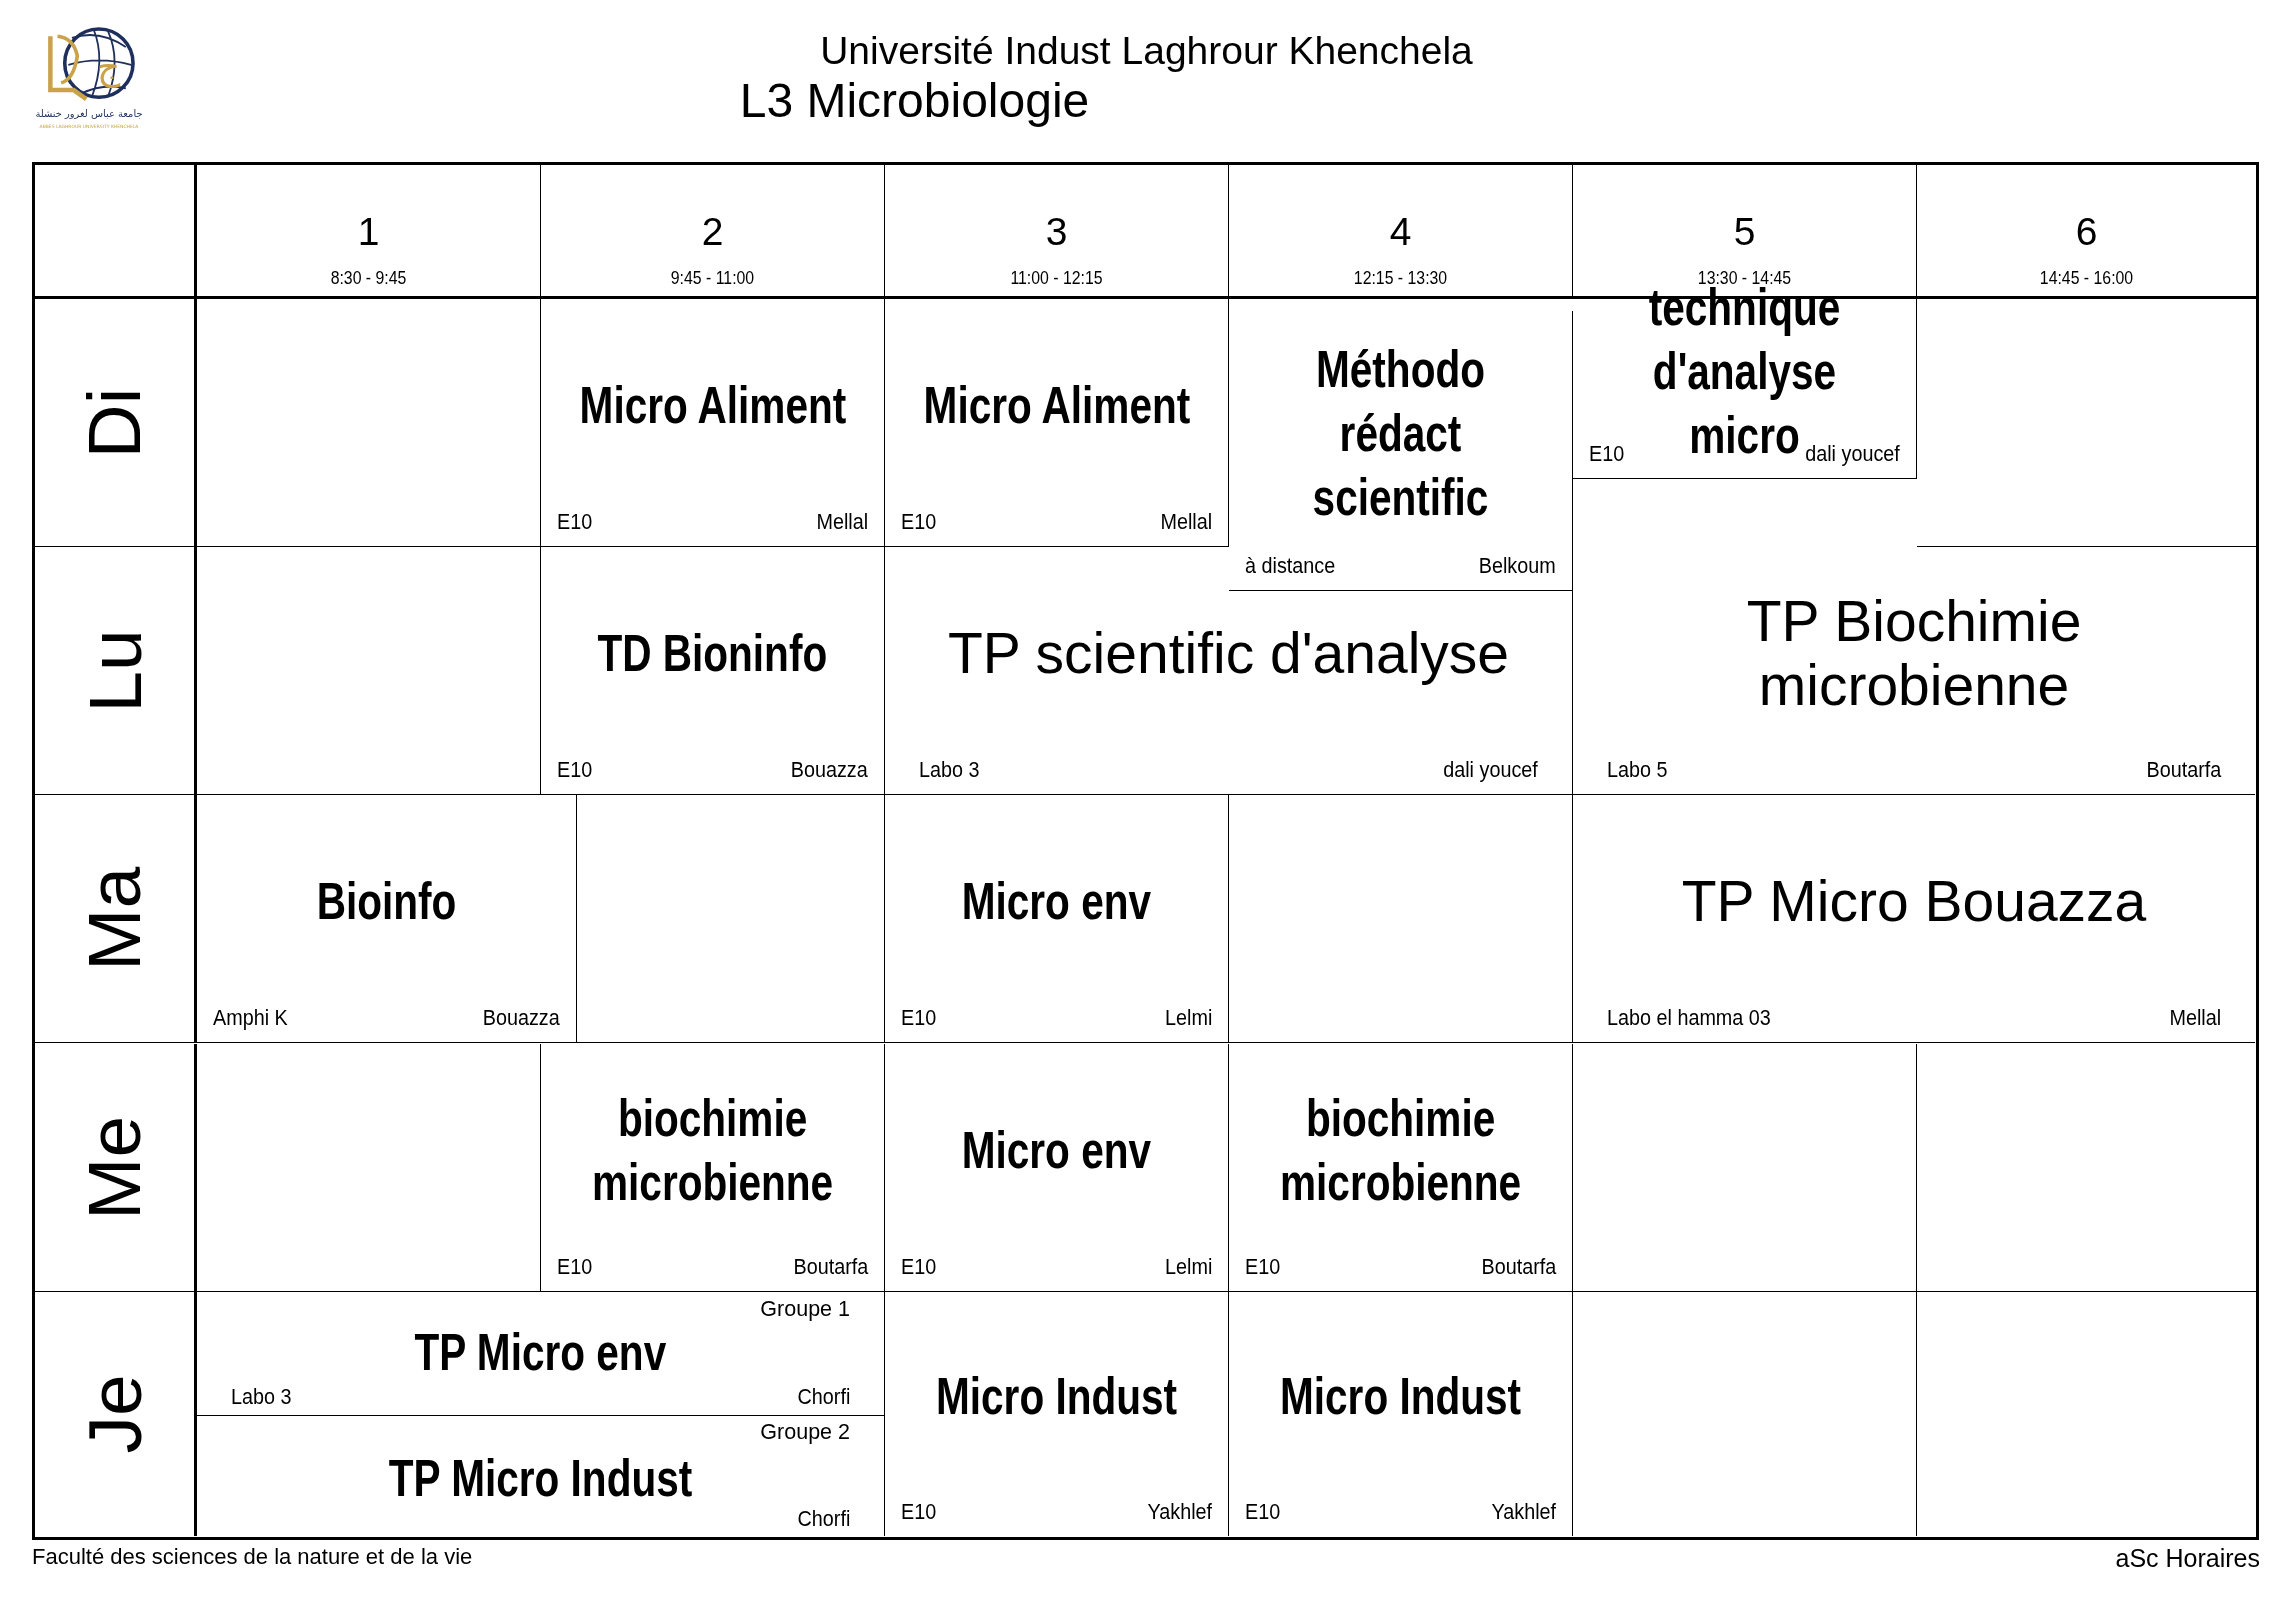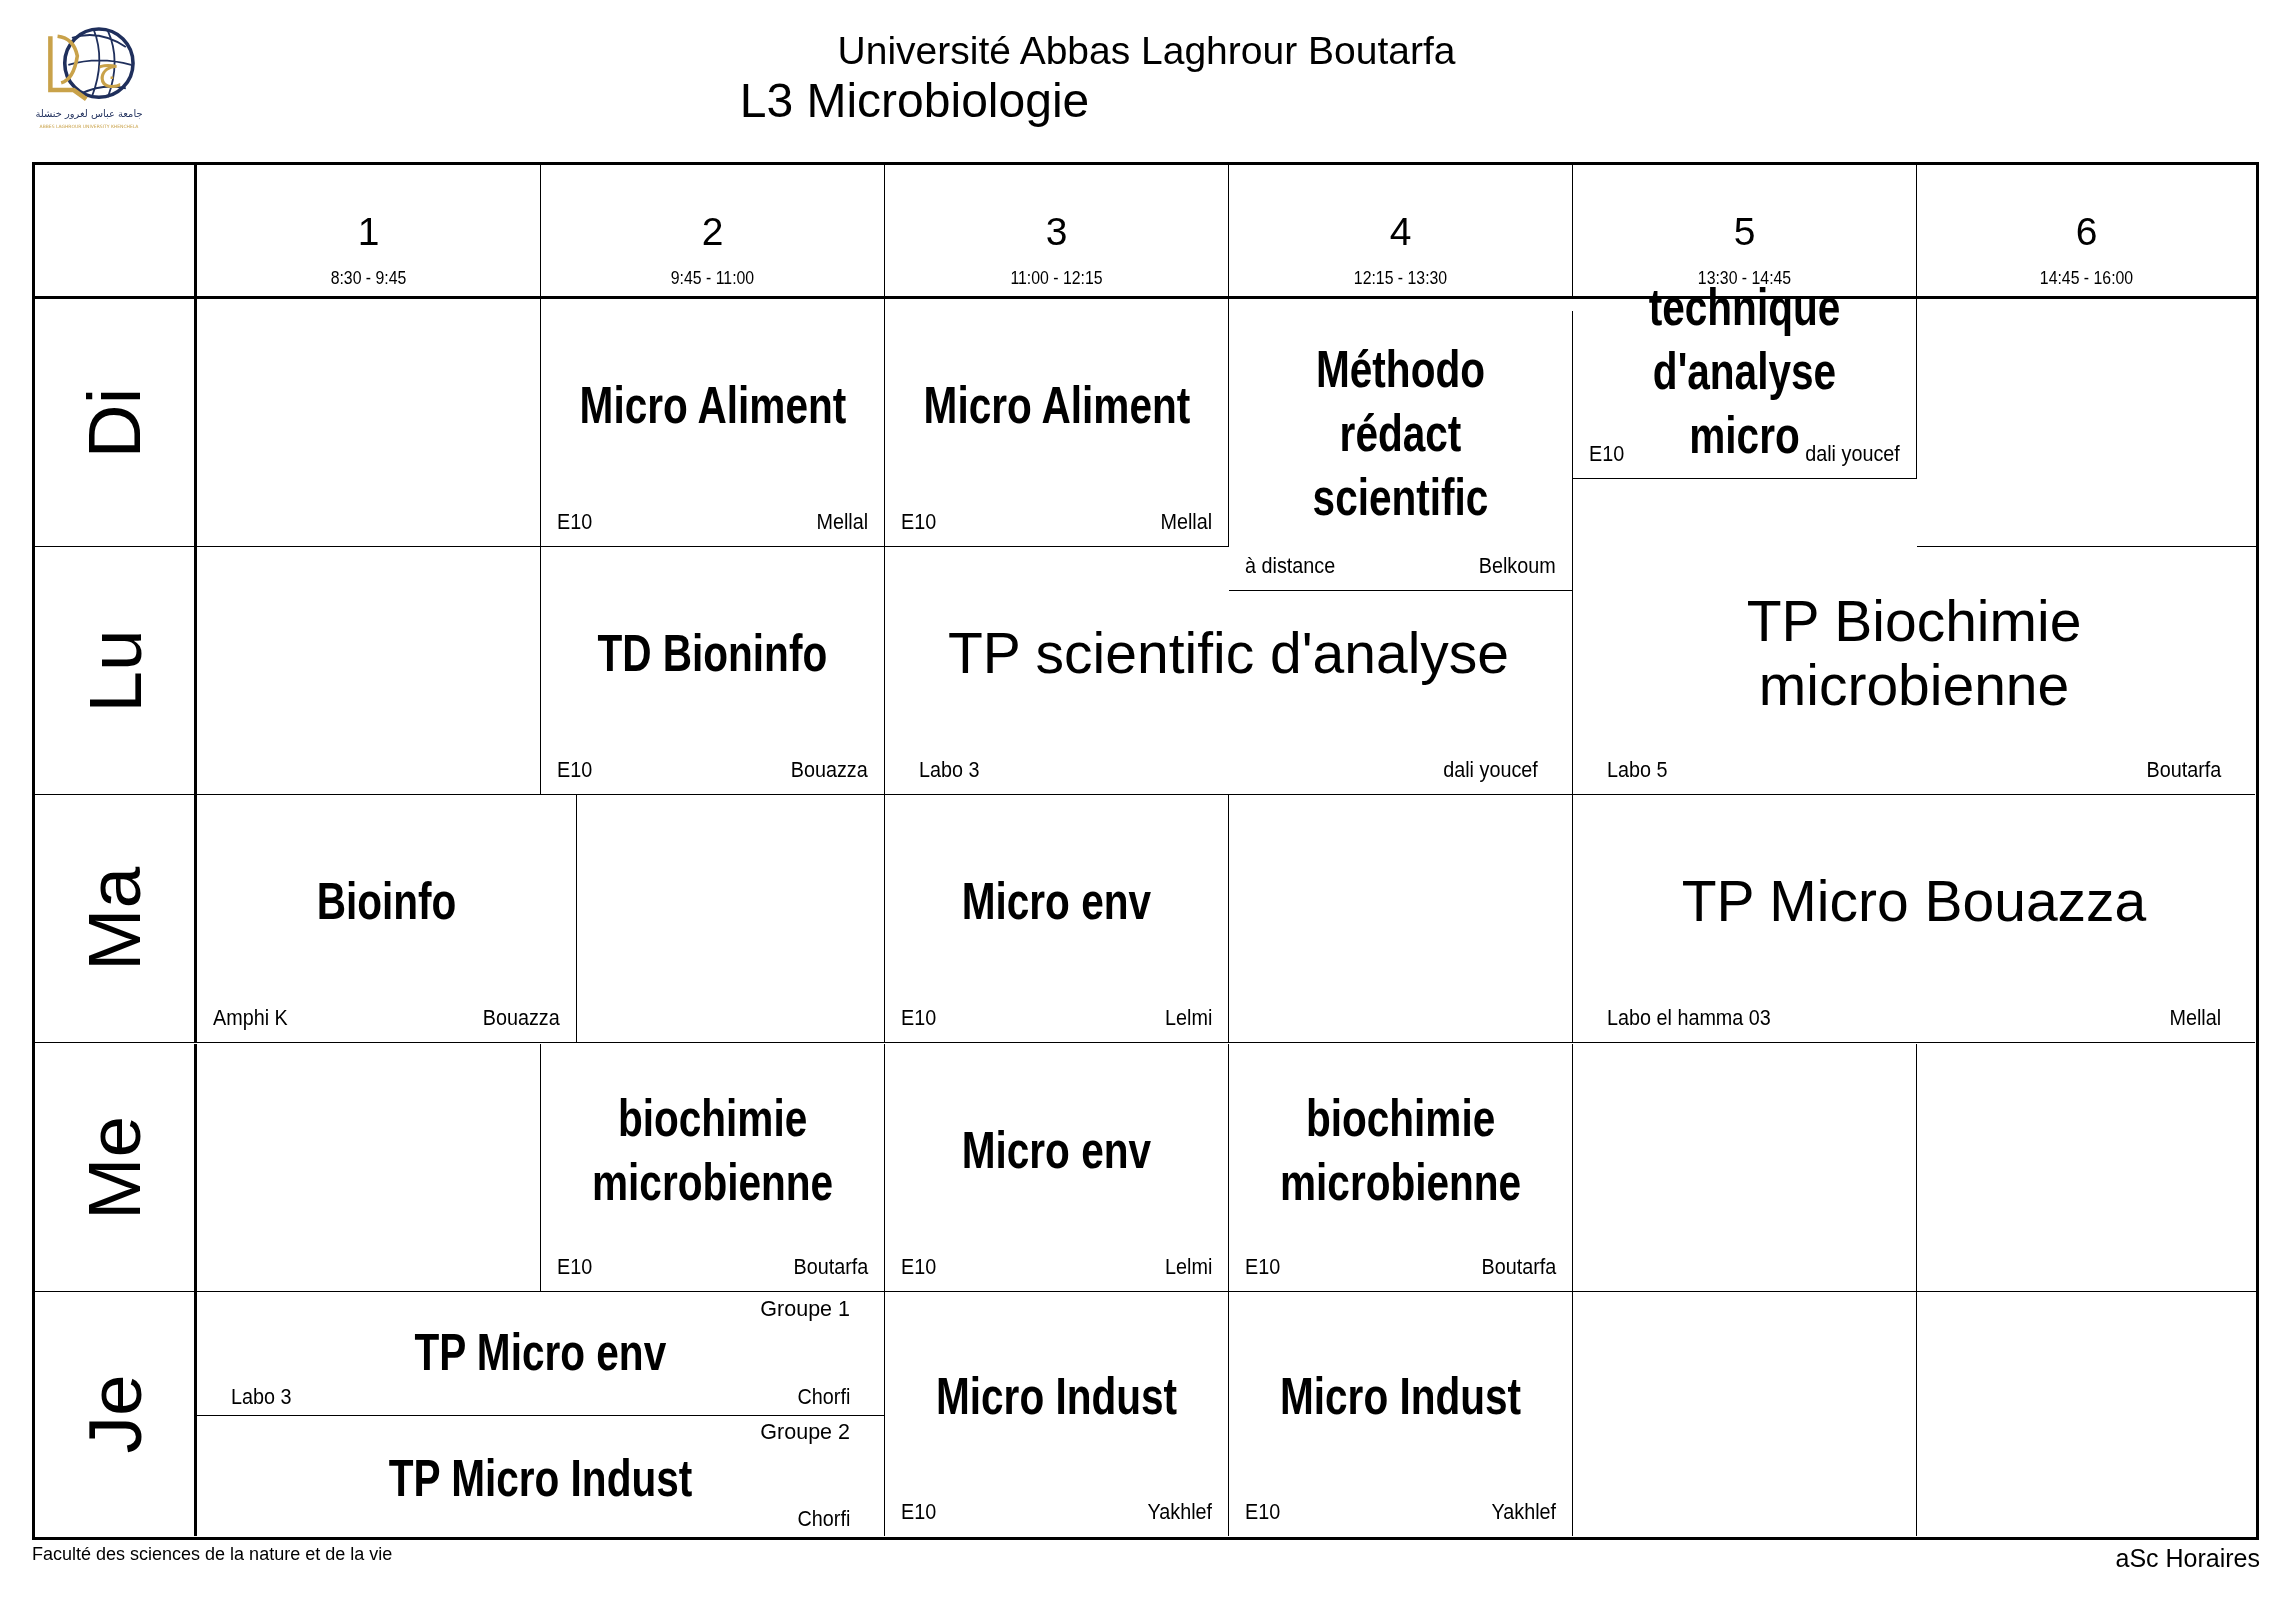--- a/index.html
+++ b/index.html
@@ -12,37 +12,37 @@
   .hnum{position:absolute;left:0;right:0;top:45px;text-align:center;font-size:39px;}
   .htime{position:absolute;left:0;right:0;bottom:7.2px;text-align:center;font-size:18px;transform:scaleX(.88);}
   .day{position:absolute;left:0;right:0;top:0;bottom:0;display:flex;align-items:center;justify-content:center;}
   .day span{display:block;transform:rotate(-90deg);font-size:75px;}
   .subj{position:absolute;left:0;right:0;top:0;bottom:36px;display:flex;align-items:center;justify-content:center;text-align:center;}
   .subj span{font-weight:bold;font-size:52px;line-height:64px;transform:scaleX(.78);display:inline-block;white-space:pre-line;}
   .subj.plain span{font-weight:normal;font-size:57px;line-height:64px;transform:none;}
   .room{position:absolute;left:16px;bottom:10.7px;font-size:21.5px;transform-origin:left;transform:scaleX(.92);}
   .teacher{position:absolute;right:16px;bottom:10.7px;font-size:21.5px;transform-origin:right;transform:scaleX(.92);}
   .group{position:absolute;right:34px;top:5.4px;font-size:21.5px;}
-  .foot-left{position:absolute;left:32px;top:1544px;font-size:18px;}
+  .foot-left{position:absolute;left:32px;top:1544px;font-size:22px;}
   .foot-right{position:absolute;right:33px;top:1544px;font-size:25px;}
 </style>
 </head>
 <body>
 
 <svg class="logo" viewBox="0 0 118 128">
   <circle cx="70" cy="48" r="38" fill="none" stroke="#1f2f5c" stroke-width="4"></circle>
   <path d="M40 20 Q70 10 100 30 M36 50 Q70 40 106 50 M50 82 Q75 70 100 76 M80 12 Q95 45 80 86 M64 10 Q78 45 62 86" fill="none" stroke="#1f2f5c" stroke-width="2"></path>
   <path d="M16 18 L16 78 L42 78 L56 88" fill="none" stroke="#c9a24a" stroke-width="5"></path>
   <path d="M24 18 Q42 20 46 40 Q42 66 28 70" fill="none" stroke="#c9a24a" stroke-width="4"></path>
   <text x="68" y="66" font-size="40" fill="#c9a24a" font-family="DejaVu Sans, sans-serif">ج</text>
   <text x="59" y="108" font-size="11" text-anchor="middle" fill="#1f2f5c" font-family="DejaVu Sans, sans-serif">جامعة عباس لغرور خنشلة</text>
   <text x="59" y="120" font-size="5" text-anchor="middle" fill="#c9a24a" font-family="DejaVu Sans, sans-serif">ABBES LAGHROUR UNIVERSITY KHENCHELA</text>
 </svg>
 
-<div class="title1">Université Abbas Laghrour Boutarfa</div>
+<div class="title1">Université Indust Laghrour Khenchela</div>
 <div class="title2">L3 Microbiologie</div>
 
 <div class="grid">
 
   <div class="cell" style="left:0;top:0;width:162px;height:134px;border-right-width:3.6px;border-bottom-width:3.6px;"></div>
 
   <div class="cell" style="left:162px;top:0;width:344px;height:134px;border-bottom-width:3.6px;">
     <div class="hnum">1</div>
     <div class="htime">8:30 - 9:45</div>
   </div>

